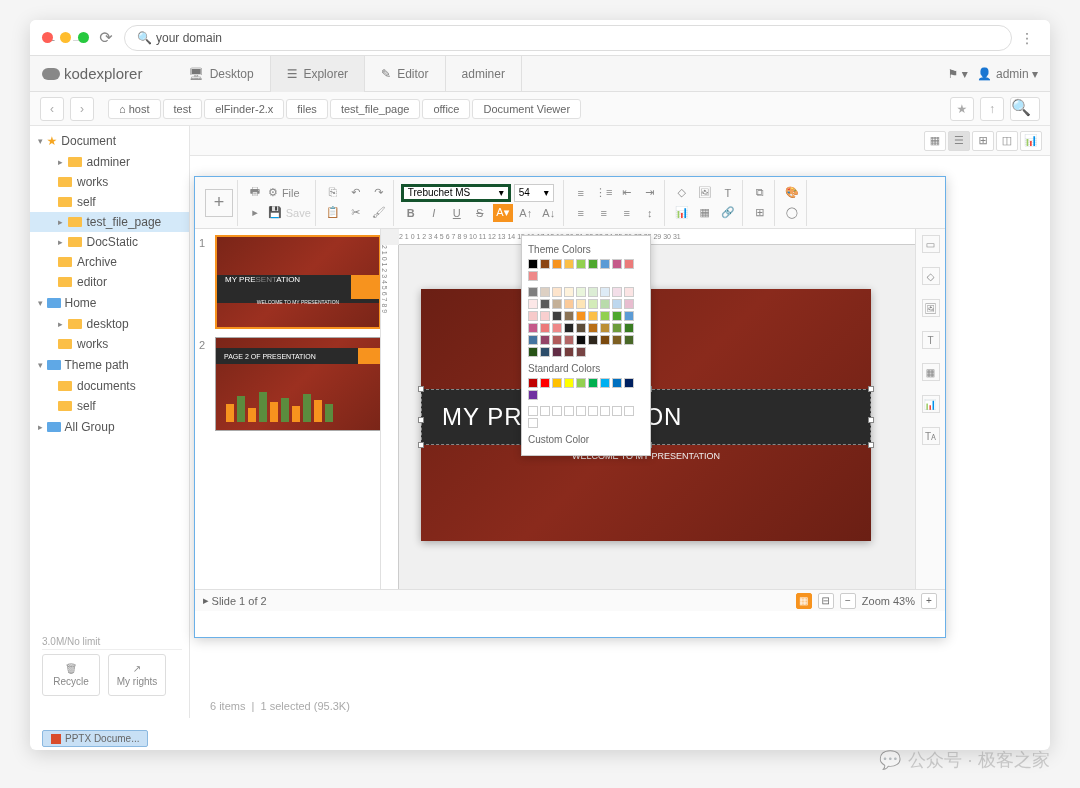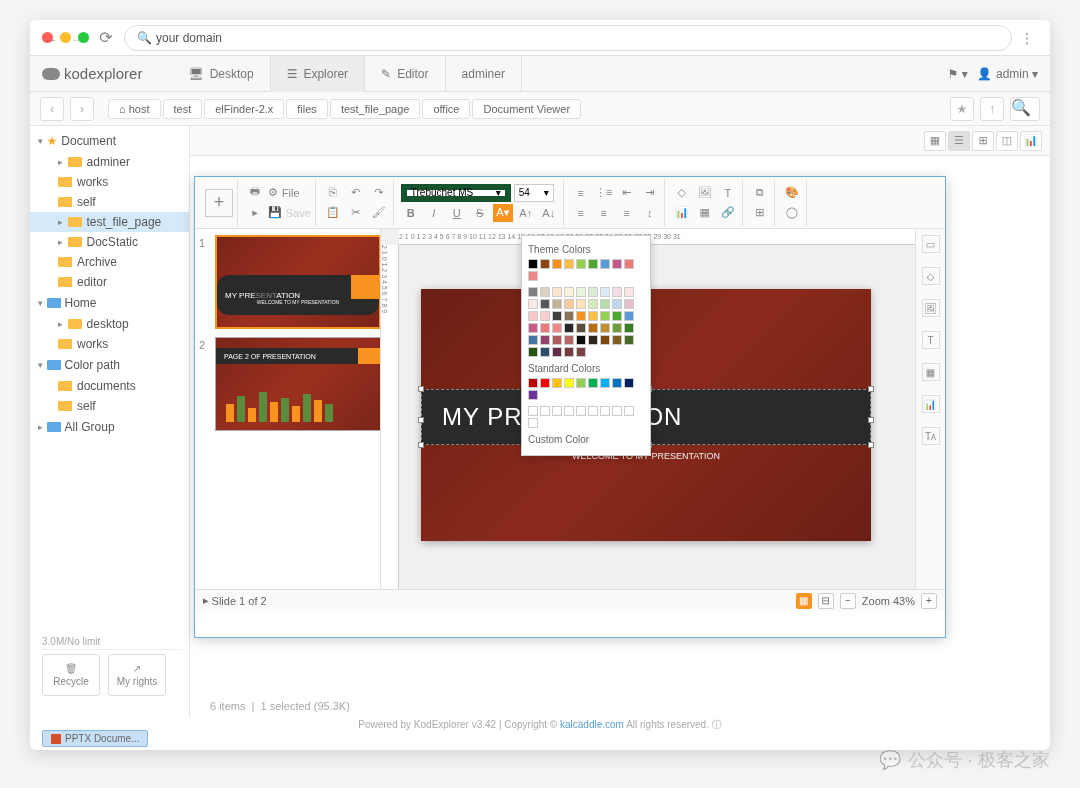--- a/index.html
+++ b/index.html
@@ -61,31 +61,31 @@
 .doc-window { position: absolute; top: 156px; left: 164px; width: 752px; height: 462px; background: #fff; border: 1px solid #6ab0e8; box-shadow: 0 2px 12px rgba(0,0,0,0.2); }
 .doc-titlebar { height: 26px; background: #f5f5f5; border-bottom: 1px solid #e0e0e0; display: flex; align-items: center; padding: 0 8px; font-size: 11px; color: #666; }
 .doc-title-icon { width: 12px; height: 12px; background: #d94c2b; margin-right: 6px; }
 .win-controls { margin-left: auto; display: flex; gap: 12px; color: #888; font-size: 12px; }
 .doc-toolbar { height: 52px; background: #fafafa; border-bottom: 1px solid #e0e0e0; display: flex; align-items: center; padding: 0 6px; gap: 3px; }
 .tb-group { display: flex; flex-direction: column; gap: 2px; padding: 0 4px; border-right: 1px solid #e0e0e0; height: 46px; justify-content: center; }
 .tb-row { display: flex; gap: 3px; align-items: center; }
 .tb-btn { width: 20px; height: 18px; display: flex; align-items: center; justify-content: center; font-size: 11px; color: #888; border: 1px solid transparent; }
 .insert-btn { width: 28px; height: 28px; border: 1px solid #ccc; display: flex; align-items: center; justify-content: center; font-size: 18px; color: #888; }
 .file-label { font-size: 11px; color: #888; display: flex; align-items: center; gap: 4px; }
-.font-select { width: 110px; height: 18px; border: 6px solid #14532d; font-size: 10px; padding: 0 4px; display: flex; align-items: center; background: #fff; }
+.font-select { width: 110px; height: 18px; border: 3px solid #14532d; font-size: 10px; padding: 0 4px; display: flex; align-items: center; background: #fff; }
 .size-select { width: 40px; height: 18px; border: 1px solid #ccc; font-size: 10px; padding: 0 4px; display: flex; align-items: center; background: #fff; }
 .font-color-btn { width: 20px; height: 18px; background: #f7931e; display: flex; align-items: center; justify-content: center; font-size: 11px; color: #fff; position: relative; }
 
 .doc-body { display: flex; height: calc(100% - 78px - 22px); }
 .slide-panel { width: 186px; background: #fff; border-right: 1px solid #e0e0e0; padding: 6px; overflow-y: auto; }
 .slide-thumb { margin-bottom: 8px; position: relative; }
 .slide-num { position: absolute; left: -2px; top: 2px; font-size: 11px; color: #888; }
 .thumb-img { width: 166px; height: 94px; margin-left: 14px; border: 1px solid #aaa; background: linear-gradient(135deg, #7a2518 0%, #9c3020 50%, #7a2518 100%); position: relative; overflow: hidden; }
 .thumb-img.selected { border: 2px solid #f7931e; }
-.thumb-title-bar { position: absolute; top: 38px; left: 0; right: 0; height: 40px; background: #2a2a2a; display: flex; align-items: center; padding-left: 8px; border-radius: 12px; }
+.thumb-title-bar { position: absolute; top: 38px; left: 0; right: 0; height: 28px; background: #2a2a2a; display: flex; padding-left: 8px; }
 .thumb-title { font-size: 8px; color: #fff; }
 .thumb-accent { position: absolute; right: 0; top: 38px; width: 28px; height: 24px; background: #f7931e; }
 .thumb-subtitle { position: absolute; top: 62px; left: 0; right: 0; text-align: center; font-size: 5px; color: #eee; }
 .thumb2-bars { position: absolute; bottom: 8px; left: 10px; right: 10px; height: 36px; display: flex; align-items: flex-end; gap: 3px; }
 .bar { width: 8px; background: #5b8c3e; }
 
 .canvas-area { flex: 1; background: #f0f0f0; position: relative; overflow: hidden; }
 .ruler-h { position: absolute; top: 0; left: 18px; right: 0; height: 16px; background: #fff; border-bottom: 1px solid #ccc; font-size: 7px; color: #888; display: flex; align-items: center; overflow: hidden; }
 .ruler-v { position: absolute; top: 16px; left: 0; width: 18px; bottom: 0; background: #fff; border-right: 1px solid #ccc; font-size: 7px; color: #888; writing-mode: vertical-lr; }
 .slide-canvas { position: absolute; top: 60px; left: 40px; width: 450px; height: 252px; background: linear-gradient(135deg, #6b1f14 0%, #8a2a1c 50%, #6b1f14 100%); box-shadow: 0 2px 8px rgba(0,0,0,0.3); }
@@ -217,21 +217,21 @@
           <span class="folder-icon"></span>
           <span>desktop</span>
         </div>
       <div class="tree-node">
           <span class="folder-icon"></span>
           <span>works</span>
         </div>
       <div class="tree-header">
           <span class="tree-toggle">▾</span>
           <span class="folder-icon blue"></span>
-          <span>Color path</span>
+          <span>Theme path</span>
         </div>
       <div class="tree-node">
           <span class="folder-icon"></span>
           <span>documents</span>
         </div>
       <div class="tree-node">
           <span class="folder-icon"></span>
           <span>self</span>
         </div>
       <div class="tree-header">
@@ -250,23 +250,20 @@
       </div>
     </div>
   </div>
   <div class="quota">3.0M/No limit</div>
   <div class="bottom-bar">
     <div class="bottom-btn">🗑<span>Recycle</span></div>
     <div class="bottom-btn">↗<span>My rights</span></div>
   </div>
   <div class="status-bar">
     <span>6 items</span> &nbsp;|&nbsp; <span>1 selected (95.3K)</span>
-  </div>
-  <div class="footer">
-    <span>Powered by KodExplorer v3.42 | Copyright © </span><a style="color:#5a9fd4">kalcaddle.com</a><span> All rights reserved.</span> ⓘ
   </div>
   <div class="taskbar-item">
     <span style="width:10px;height:10px;background:#d94c2b;display:inline-block"></span>
     <span>PPTX Docume...</span>
   </div>
 
   <div class="doc-window">
     <div class="doc-toolbar">
       <div class="tb-group">
         <div class="insert-btn">+</div>

